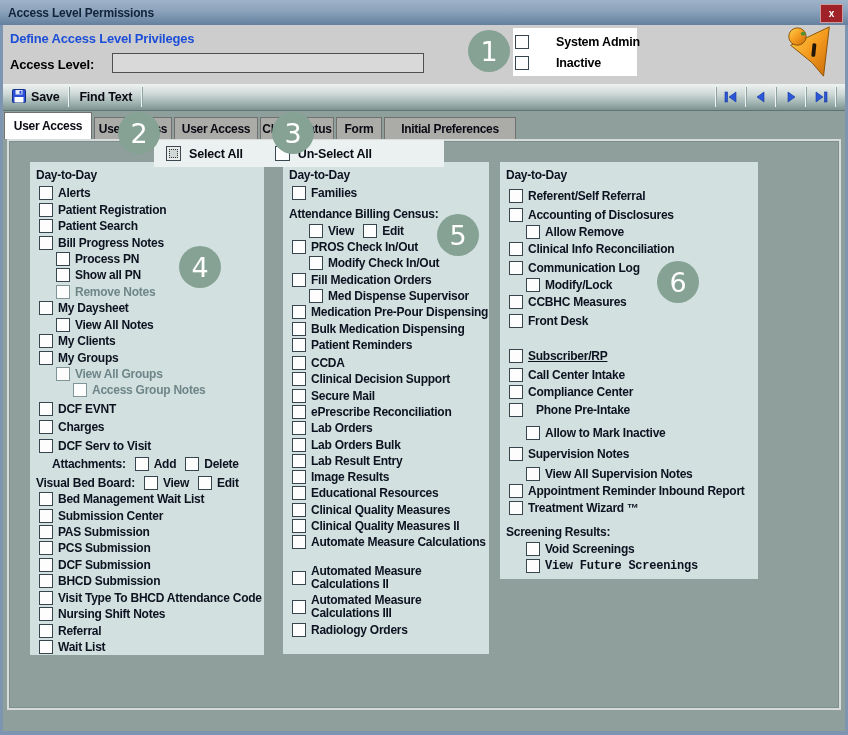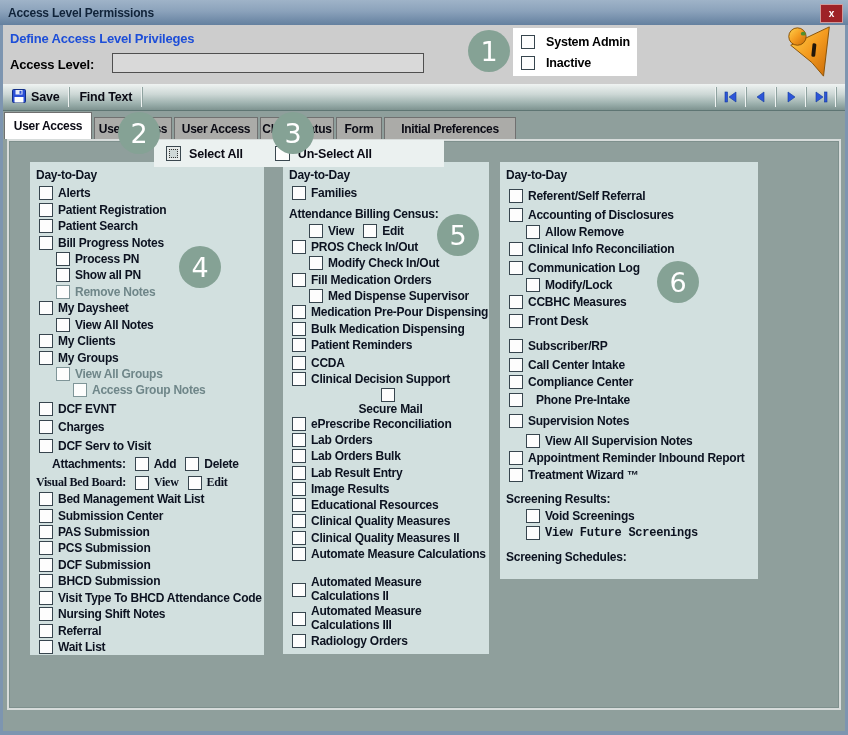--- a/index.html
+++ b/index.html
@@ -19,21 +19,21 @@
     border:1px solid #cf9b9b;color:#fff;font-size:10px;font-weight:bold;display:flex;
     align-items:center;justify-content:center;cursor:default;}
 
   
   #header{position:absolute;left:0;top:25px;width:848px;height:59px;background:#cdcdcd;z-index:5;}
   #heading{position:absolute;left:10px;top:6px;font-size:13px;font-weight:bold;color:#1d4ed8;letter-spacing:-.2px;}
   #al-label{position:absolute;left:10px;top:32px;font-size:13px;font-weight:bold;color:#000;letter-spacing:-.2px;}
   #al-input{position:absolute;left:112px;top:28px;width:312px;height:20px;background:#d9d9d9;
     border:1px solid #4f4f4f;font-size:12px;padding:0 4px;box-sizing:border-box;}
   #flagbox{position:absolute;left:513px;top:3px;width:124px;height:48px;background:#fff;}
-  .flagrow{position:absolute;left:8px;display:flex;align-items:flex-end;}
+  .flagrow{position:absolute;left:2px;display:flex;align-items:flex-end;gap:16px;}
   .flagrow .lb{font-size:12.5px;font-weight:bold;color:#000;letter-spacing:-.2px;margin-left:6px;}
   #logo{position:absolute;right:12px;top:24px;width:52px;height:56px;z-index:6;}
 
   
   .cb{width:12px;height:12px;background:#fdfdfd;border:1px solid #37454e;flex:0 0 auto;
       box-sizing:content-box;margin-right:5px;}
   .cb.dis{border-color:#7f9598;}
   .lb{white-space:nowrap;}
   .lb.dis{color:#6f8689;}
 
@@ -282,21 +282,21 @@
         <span class="cb"></span>
         <span class="lb">DCF Serv to Visit</span>
       </div>
       <div class="row" style="margin-top: 2px; padding-left: 17px;">
         <span class="lb pl">Attachments:</span>
         <span class="cb ibx"></span>
         <span class="lb">Add</span>
         <span class="cb ibx"></span>
         <span class="lb">Delete</span>
       </div>
-      <div class="row" style="margin-top: 2px; padding-left: 1px; font-family: Liberation Serif, serif;">
+      <div class="row" style="margin-top: 2px; padding-left: 1px;">
         <span class="lb pl">Visual Bed Board:</span>
         <span class="cb ibx"></span>
         <span class="lb">View</span>
         <span class="cb ibx"></span>
         <span class="lb">Edit</span>
       </div>
       <div class="row" style="padding-left: 4px;">
         <span class="cb"></span>
         <span class="lb">Bed Management Wait List</span>
       </div>
@@ -381,21 +381,21 @@
         <span class="lb">Patient Reminders</span>
       </div>
       <div class="row" style="margin-top: 2px; padding-left: 4px;">
         <span class="cb"></span>
         <span class="lb">CCDA</span>
       </div>
       <div class="row" style="padding-left: 4px;">
         <span class="cb"></span>
         <span class="lb">Clinical Decision Support</span>
       </div>
-      <div class="row" style="padding-left: 4px; flex-direction: column;">
+      <div class="row" style="padding-left: 4px;">
         <span class="cb"></span>
         <span class="lb">Secure Mail</span>
       </div>
       <div class="row" style="padding-left: 4px;">
         <span class="cb"></span>
         <span class="lb">ePrescribe Reconciliation</span>
       </div>
       <div class="row" style="padding-left: 4px;">
         <span class="cb"></span>
         <span class="lb">Lab Orders</span>
@@ -468,35 +468,39 @@
         <span class="lb">Modify/Lock</span>
       </div>
       <div class="row" style="padding-left: 4px;">
         <span class="cb"></span>
         <span class="lb">CCBHC Measures</span>
       </div>
       <div class="row" style="margin-top: 2px; padding-left: 4px;">
         <span class="cb"></span>
         <span class="lb">Front Desk</span>
       </div>
-      <div class="row" style="margin-top: 8px; padding-left: 4px;">
+      <div class="row" style="margin-top: 18px; padding-left: 4px; text-decoration: underline;">
         <span class="cb"></span>
         <span class="lb">Subscriber/RP</span>
       </div>
       <div class="row" style="margin-top: 2px; padding-left: 4px;">
         <span class="cb"></span>
         <span class="lb">Call Center Intake</span>
       </div>
       <div class="row" style="padding-left: 4px;">
         <span class="cb"></span>
         <span class="lb">Compliance Center</span>
       </div>
       <div class="row" style="padding-left: 4px; gap: 8px;">
         <span class="cb"></span>
         <span class="lb">Phone Pre-Intake</span>
+      </div>
+      <div class="row" style="margin-top: 6px; padding-left: 21px;">
+        <span class="cb"></span>
+        <span class="lb">Allow to Mark Inactive</span>
       </div>
       <div class="row" style="margin-top: 4px; padding-left: 4px;">
         <span class="cb"></span>
         <span class="lb">Supervision Notes</span>
       </div>
       <div class="row" style="margin-top: 3px; padding-left: 21px;">
         <span class="cb"></span>
         <span class="lb">View All Supervision Notes</span>
       </div>
       <div class="row" style="padding-left: 4px;">

